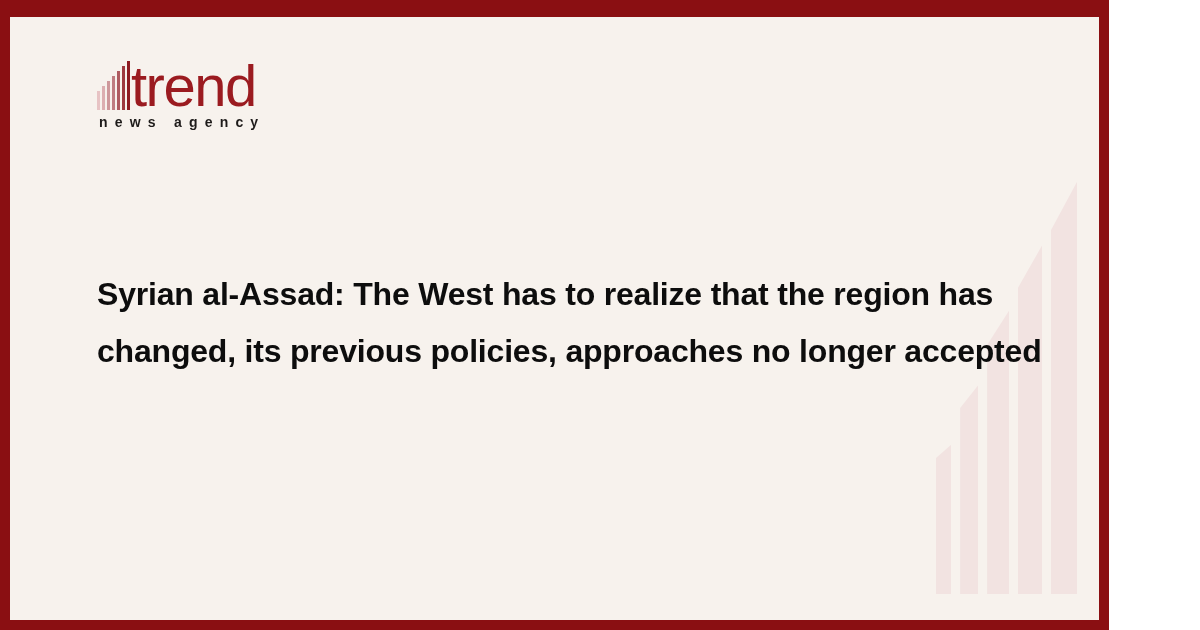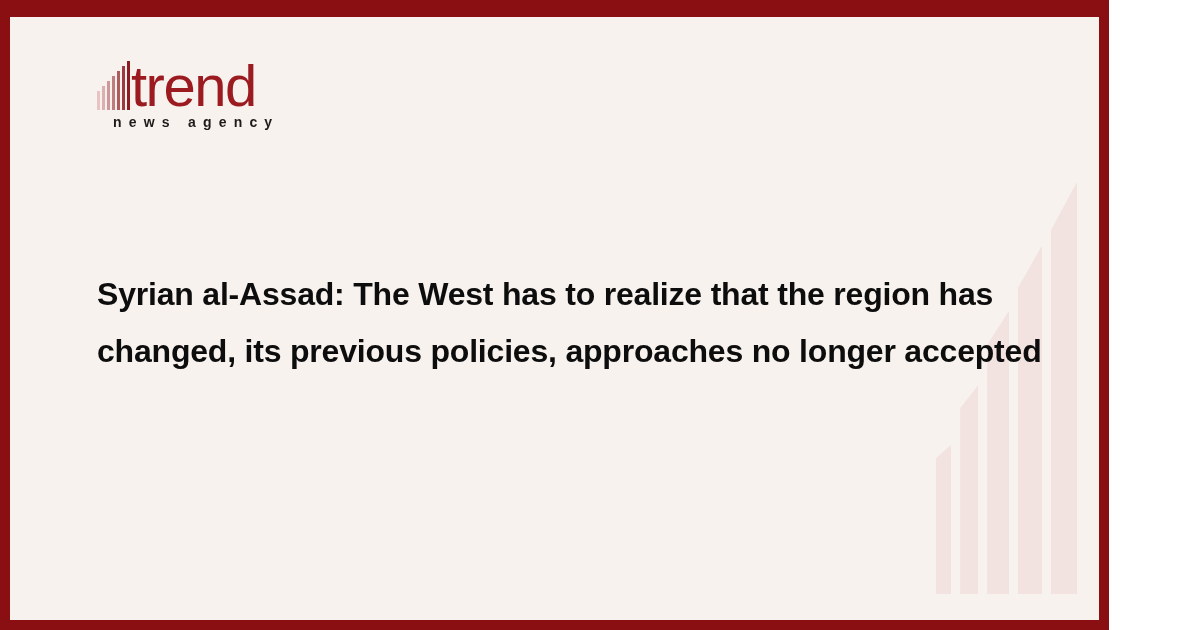--- a/index.html
+++ b/index.html
@@ -90,21 +90,21 @@
     font-size: 58px;
     line-height: 56px;
     font-weight: 400;
     color: #9B1B20;
     letter-spacing: -1.5px;
     position: relative;
     top: 3px;
   }
   .logo-sub {
     margin-top: 3px;
-    margin-left: 16px;
+    margin-left: 2px;
     font-family: "Liberation Sans", sans-serif;
     font-size: 14px;
     font-weight: 700;
     color: #1E1B1A;
     letter-spacing: 7.2px;
   }
 
   
   .headline {
     position: absolute;

